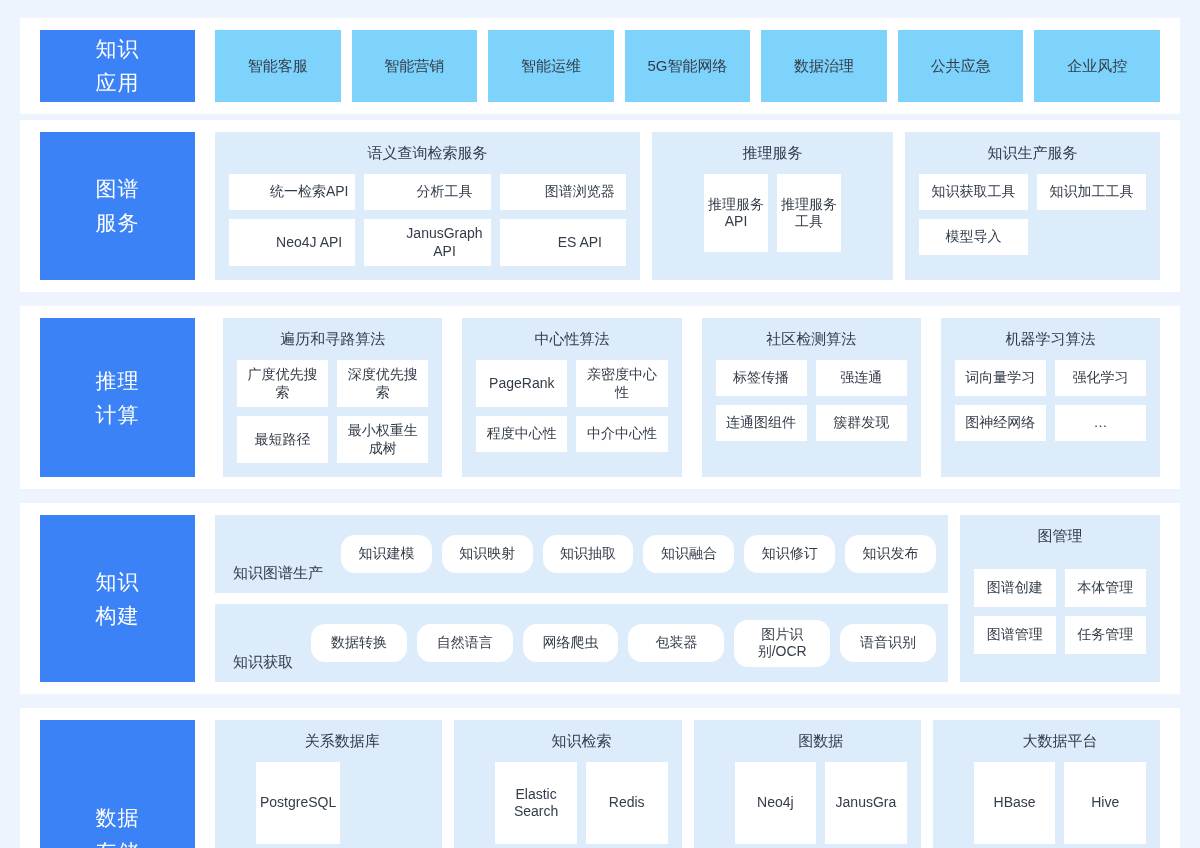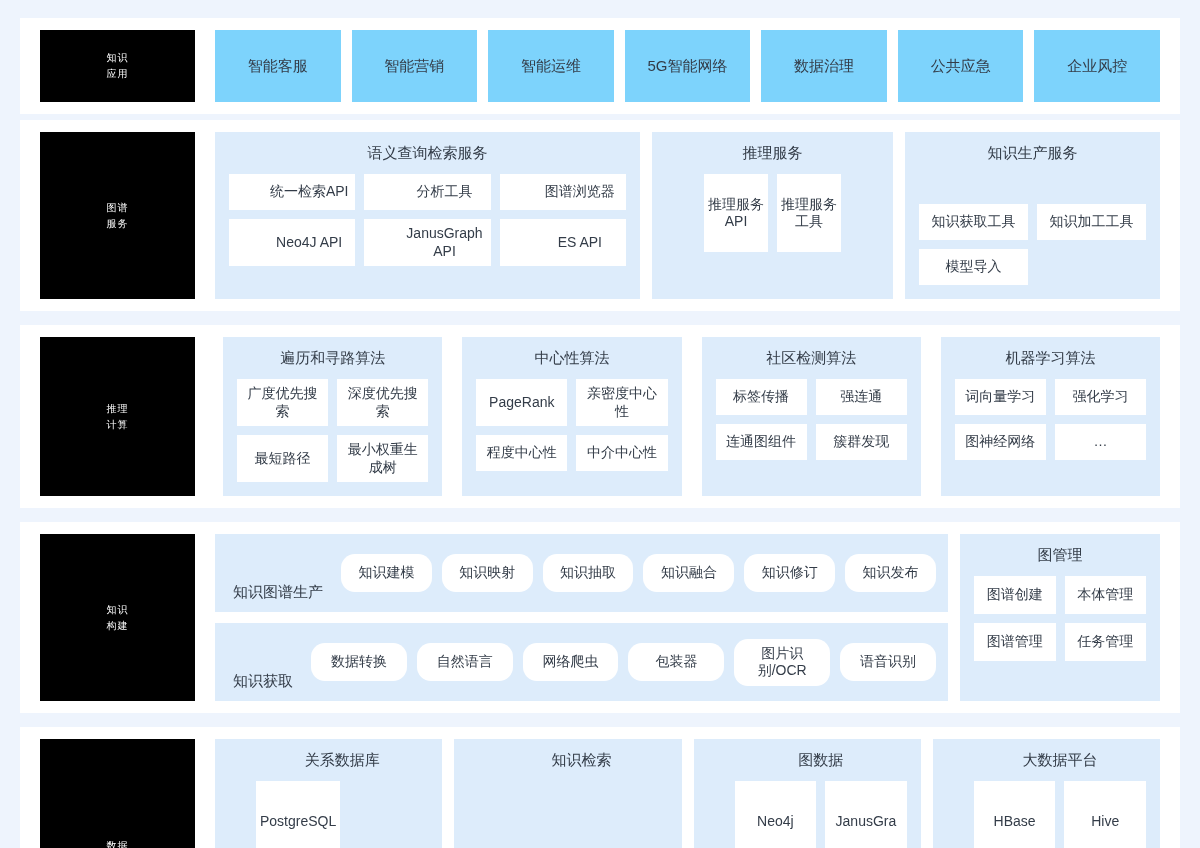--- a/index.html
+++ b/index.html
@@ -30,29 +30,29 @@
     box-sizing: border-box;
     display: flex;
     align-items: stretch;
     padding: 12px 20px;
   }
   .row + .row { margin-top: 6px; }
   .row.gap-big { margin-top: 14px; }
 
   
   .layer-label {
-    background: #000000;
+    background: #3b82f6;
     color: #ffffff;
     width: 155px;
     min-width: 155px;
     display: flex;
     flex-direction: column;
     align-items: center;
     justify-content: center;
-    font-size: 10px;
+    font-size: 21px;
     line-height: 1.6;
     letter-spacing: 1px;
   }
   .layer-label span { display: block; text-align: center; }
 
   
   .row-content {
     flex: 1;
     display: flex;
     align-items: stretch;
@@ -117,21 +117,21 @@
   }
 
   
   .r2 .g-semantic { flex: 0 0 425px; }
   .r2 .g-semantic .chip { flex: 0 0 calc((100% - 18px) / 3); padding-left: 38px; }
   .r2 .g-reason   { flex: 0 0 241px; align-items: center; }
   .r2 .g-reason .chip {
     flex: 0 0 calc((100% - 9px) / 2);
     min-height: 78px;
   }
-  .r2 .g-produce  { flex: 1; gap: 30px; }
+  .r2 .g-produce  { flex: 1; }
   .r2 .g-produce .chip { flex: 0 0 calc((100% - 9px) / 2); }
 
   
   .r3 .group { flex: 1; margin-left: 8px; }
   .r3 .chip {
     flex: 0 0 calc((100% - 9px) / 2);
     min-height: 36px;
   }
 
   
@@ -158,20 +158,21 @@
     margin-top: 39px;
   }
   .bar .chip {
     flex: 1;
     min-height: 38px;
     border-radius: 14px;
   }
   .r4 .g-graphmgmt {
     flex: 0 0 200px;
     margin-left: 12px;
+    gap: 12px;
   }
   .r4 .g-graphmgmt .chip {
     flex: 0 0 calc((100% - 9px) / 2);
     min-height: 38px;
   }
 
   
   .r5 .group { flex: 1; padding-left: 41px; }
   .r5 .chip {
     flex: 0 0 calc((100% - 9px) / 2);
@@ -349,20 +350,24 @@
         <div class="group">
           <div class="group-title">关系数据库</div>
           <div class="chip-grid">
             <div class="chip">PostgreSQL</div>
             <div class="chip">MySQL</div>
           </div>
         </div>
 
         <div class="group">
           <div class="group-title">知识检索</div>
+          <div class="chip-grid">
+            <div class="chip">Elastic<br>Search</div>
+            <div class="chip">Redis</div>
+          </div>
         </div>
 
         <div class="group">
           <div class="group-title">图数据</div>
           <div class="chip-grid">
             <div class="chip">Neo4j</div>
             <div class="chip">JanusGra</div>
           </div>
         </div>
 

